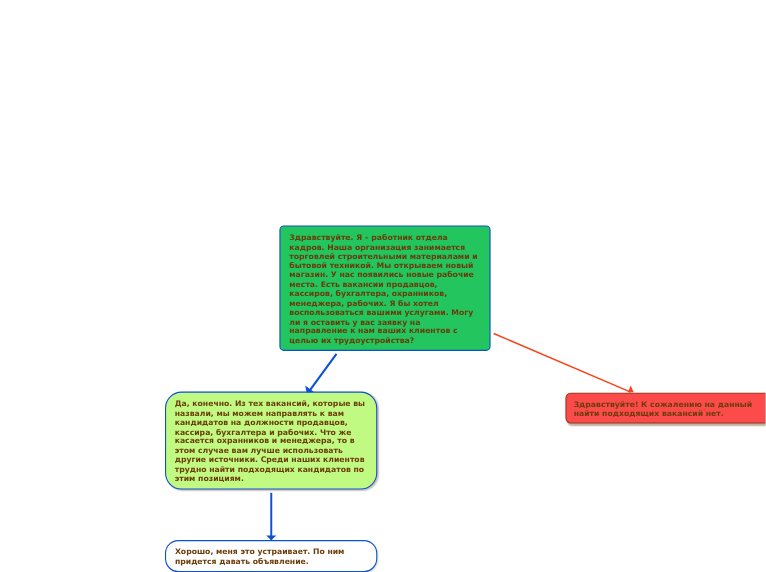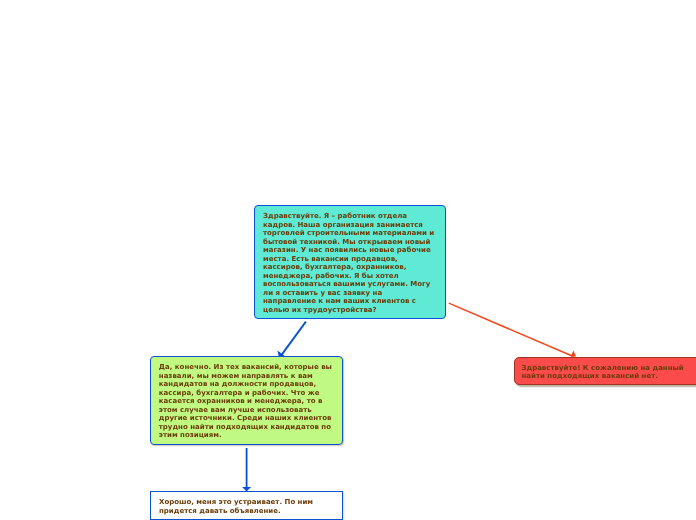--- a/index.html
+++ b/index.html
@@ -38,21 +38,21 @@
     border-radius: 4px;
     padding: 6px 8px 0 8px;
   }
   .node-a1 {
     left: 149.8px;
     top: 355.7px;
     width: 193.3px;
     height: 89.5px;
     background: #c1fa82;
     border: 1.9px solid #2260d2;
-    border-radius: 4px;
+    border-radius: 15px;
     padding: 6.5px 2px 0 8px;
     box-shadow: 1px 1px 1.2px rgba(110,85,45,0.34);
   }
   .node-a2 {
     left: 513.5px;
     top: 356.5px;
     width: 200px;
     height: 28.2px;
     background: #fc4b4b;
     border: 1.6px solid #9e3420;
@@ -60,21 +60,21 @@
     padding: 6px 8px 0 7px;
     box-shadow: 2px 2px 1.5px rgba(105,80,40,0.45);
   }
   .node-q2 {
     left: 150px;
     top: 491px;
     width: 193px;
     height: 28.5px;
     background: #ffffff;
     border: 1.2px solid #0c51d4;
-    border-radius: 0;
+    border-radius: 12px;
     padding: 6px 8px 0 8px;
     box-shadow: 1px 1px 1.5px rgba(130,105,55,0.22);
   }
   svg.edges {
     position: absolute;
     left: 0;
     top: 0;
     width: 696px;
     height: 520px;
     overflow: visible;
@@ -93,21 +93,21 @@
     <g>
       <line x1="448.8" y1="303.2" x2="573.4" y2="356.5" stroke="#f8441c" stroke-width="1.4"></line>
       <polygon points="573.4,350.4 576.1,356.6 570.8,356.6" fill="#f8441c"></polygon>
     </g>
     <g>
       <line x1="246.6" y1="448" x2="246.6" y2="490.6" stroke="#0c51d4" stroke-width="1.8"></line>
       <polygon points="246.6,491.2 242,486.9 251.2,486.9" fill="#0c51d4"></polygon>
     </g>
   </svg>
 
-  <div class="node node-q1" style="background: #5eead4; border-color: rgb(12, 81, 212); color: rgb(107, 60, 9);">
+  <div class="node node-q1" style="background: #22c55e; border-color: rgb(12, 81, 212); color: rgb(107, 60, 9);">
     <span>Здравствуйте. Я – работник отдела кадров. Наша организация занимается торговлей строительными материалами и бытовой техникой. Мы открываем новый магазин. У нас появились новые рабочие места. Есть вакансии продавцов, кассиров, бухгалтера, охранников, менеджера, рабочих. Я бы хотел воспользоваться вашими услугами. Могу ли я оставить у вас заявку на направление к нам ваших клиентов с целью их трудоустройства?</span>
   </div>
 
   <div class="node node-a1" style="background: rgb(193, 250, 130); border-color: rgb(12, 81, 212); color: rgb(107, 60, 9);">
     <span>Да, конечно. Из тех вакансий, которые вы назвали, мы можем направлять к вам кандидатов на должности продавцов, кассира, бухгалтера и рабочих. Что же касается охранников и менеджера, то в этом случае вам лучше использовать другие источники. Среди наших клиентов трудно найти подходящих кандидатов по этим позициям.</span>
   </div>
 
   <div class="node node-a2" style="background: rgb(252, 75, 75); border-color: rgb(158, 52, 32); color: rgb(107, 60, 9);">
     <span>Здравствуйте! К сожалению на данный найти подходящих вакансий нет.</span>
   </div>

